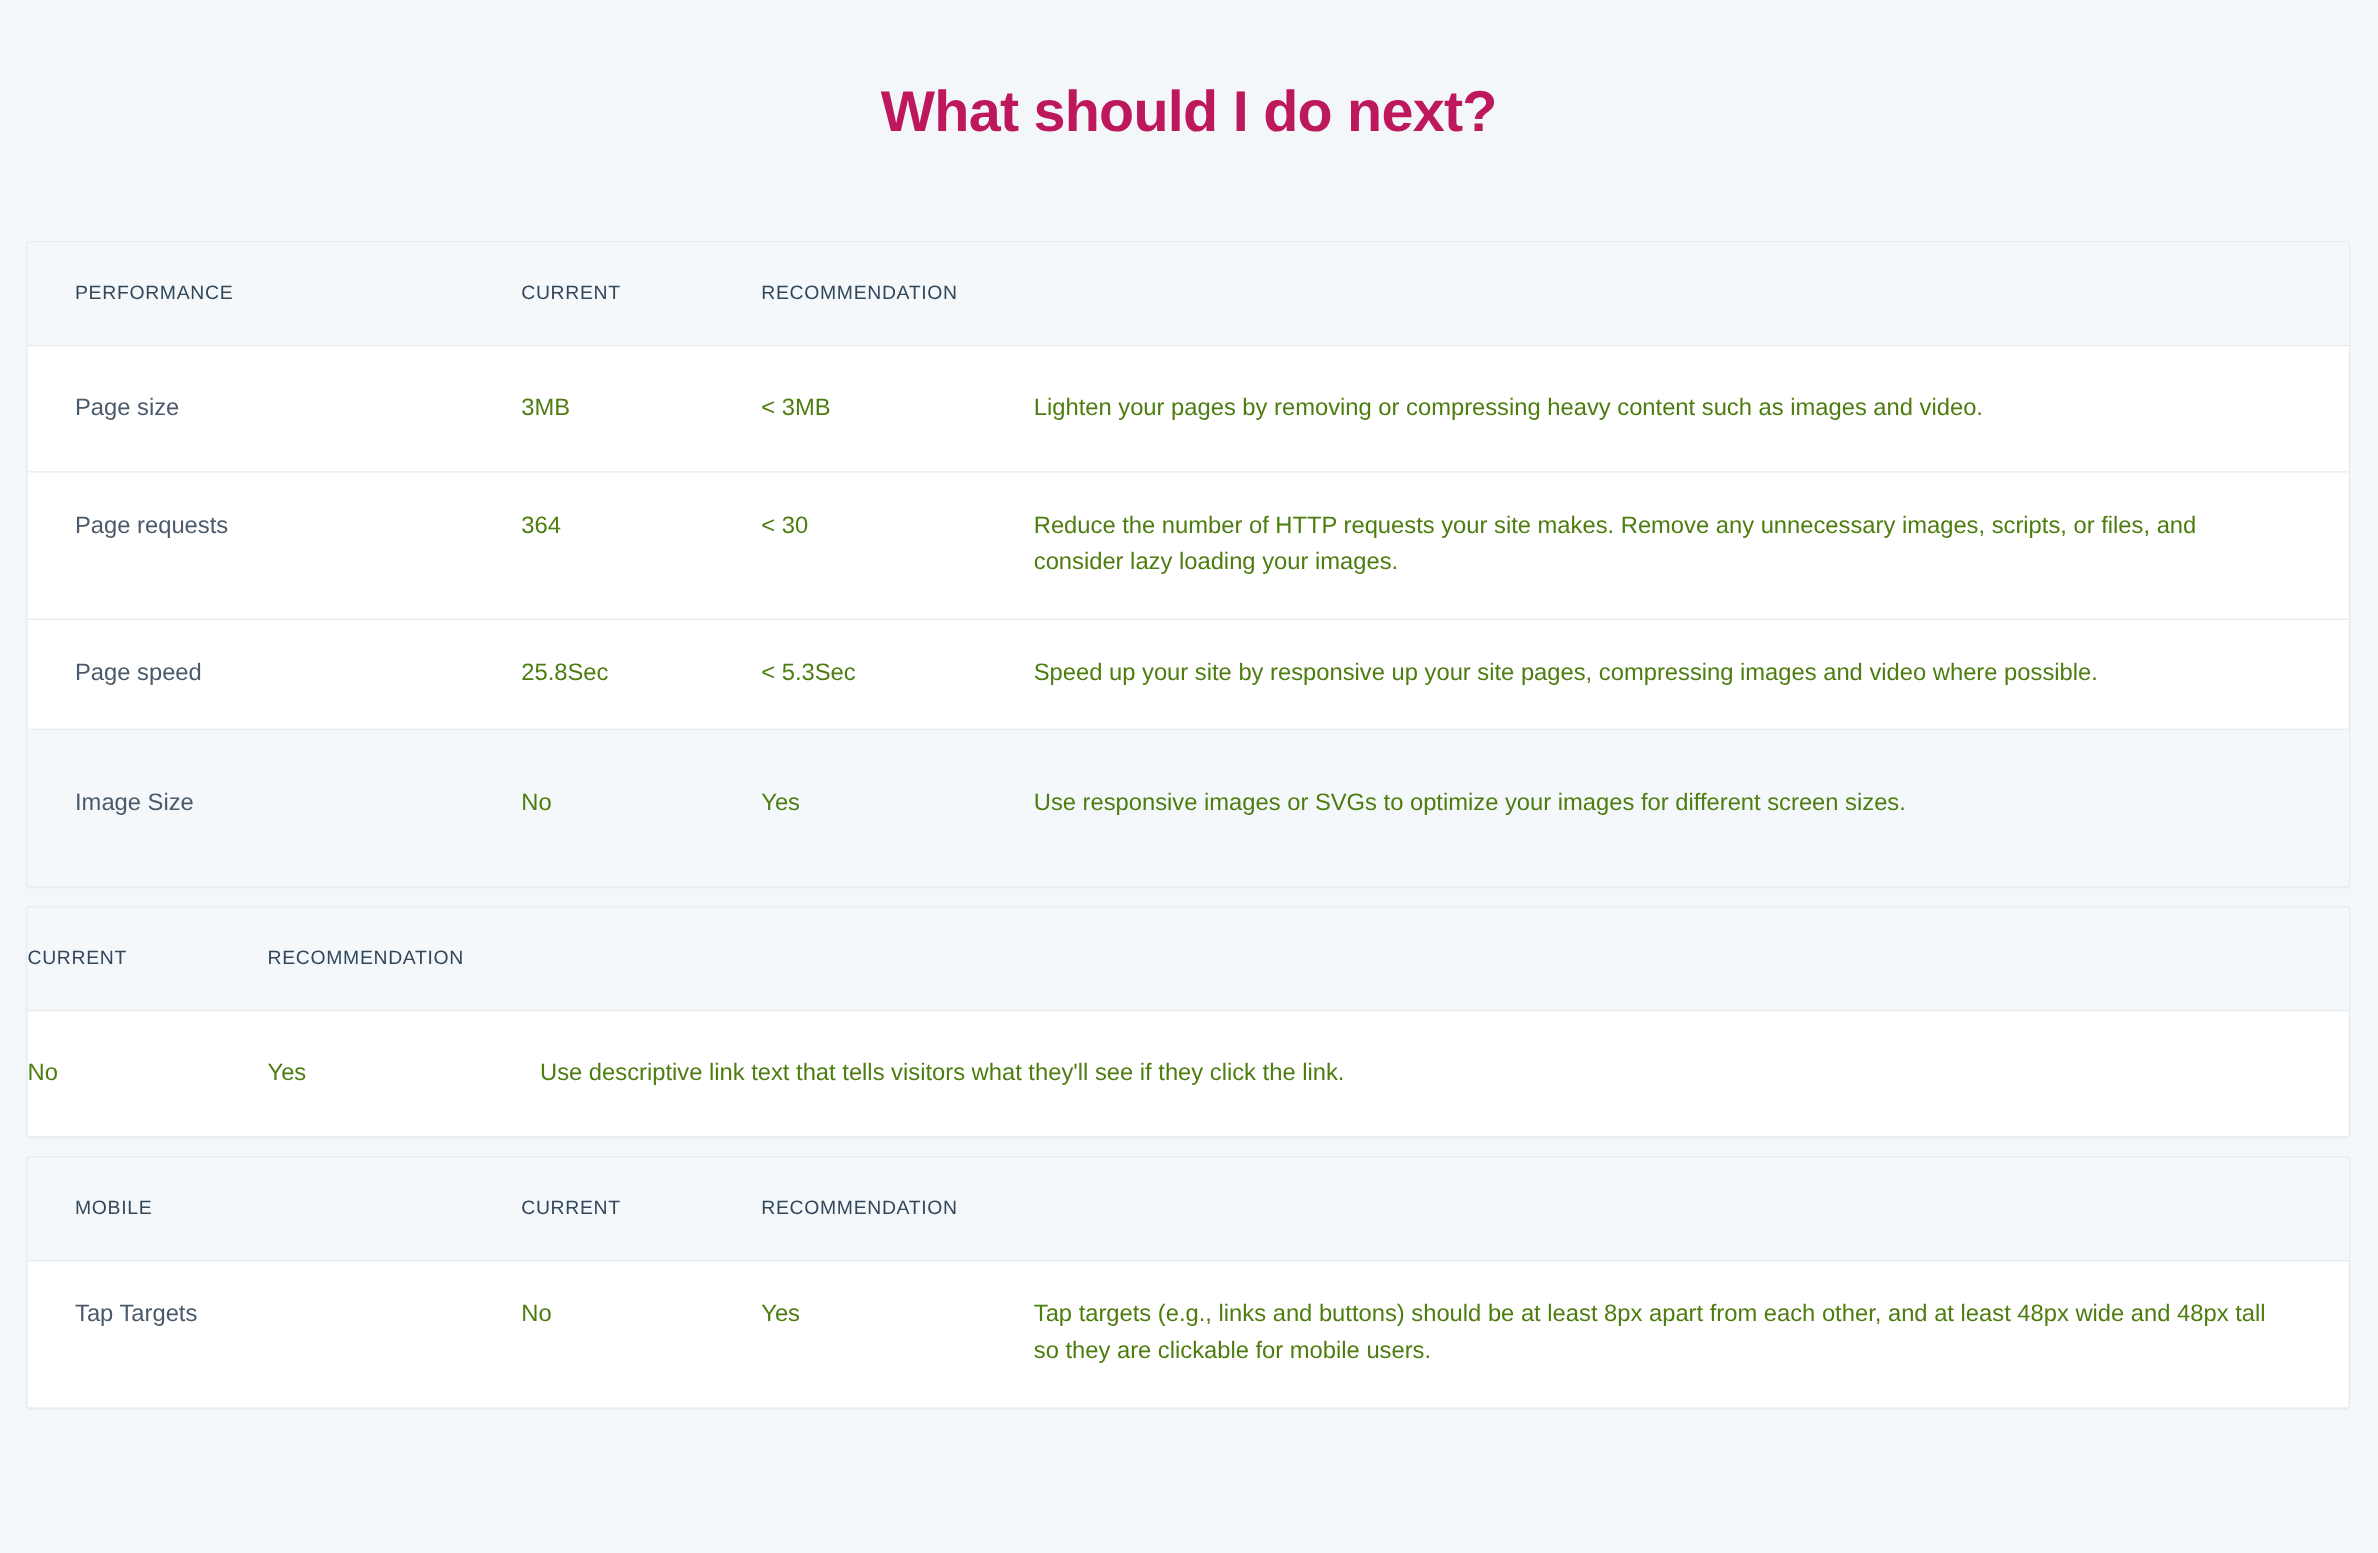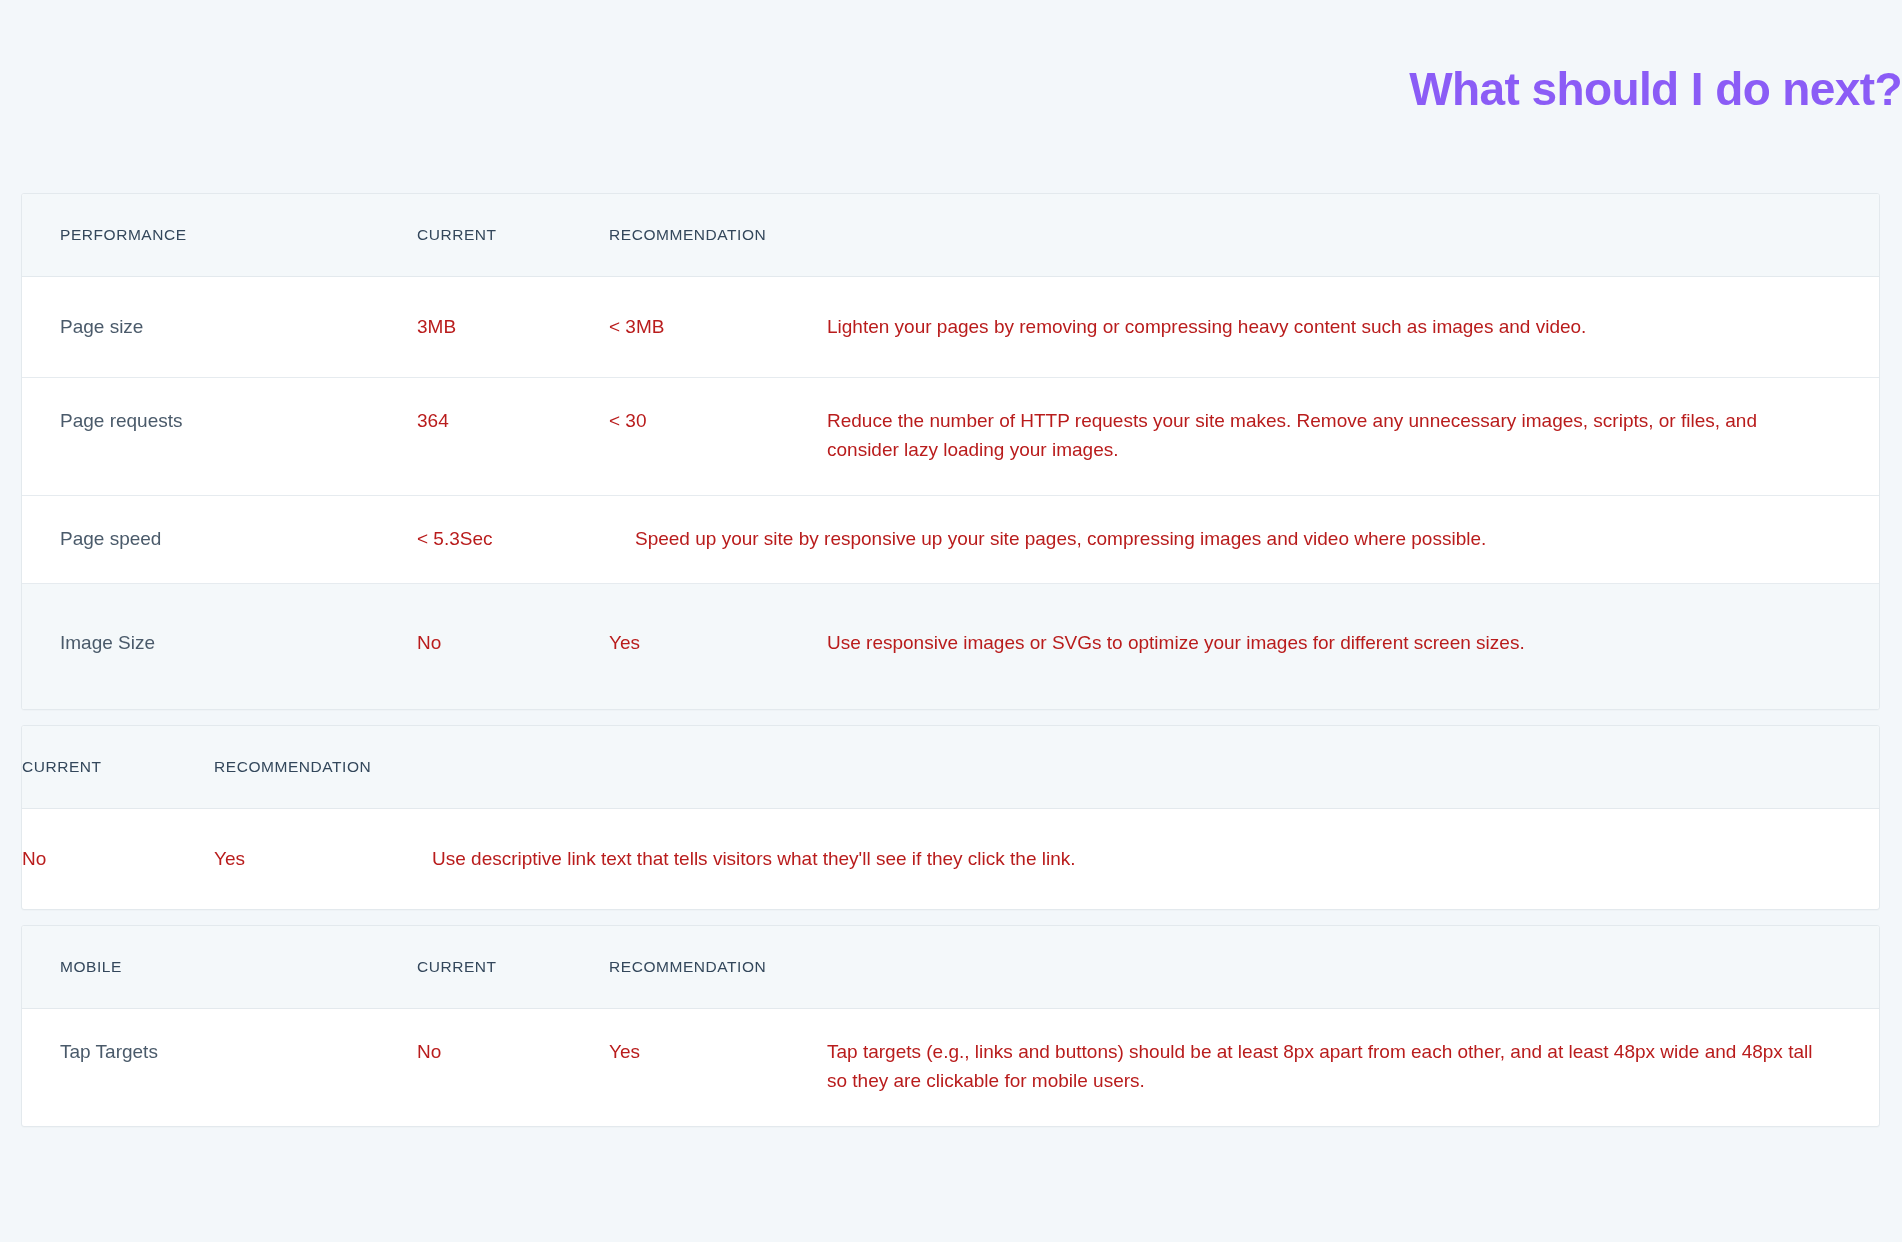--- a/index.html
+++ b/index.html
@@ -15,25 +15,25 @@
   .page {
     width: 1902px;
     min-height: 1242px;
     background: #f3f7fa;
     padding: 0;
     overflow: hidden;
   }
 
   
   .page-title {
-    text-align: right;
+    text-align: center;
     font-size: 46px;
     line-height: 1.2;
     font-weight: 700;
-    color: #8b5cf6;
+    color: #be185d;
     letter-spacing: -0.6px;
     padding-top: 62px;
     padding-bottom: 0;
   }
 
   
   .cards {
     margin-top: 76px;
     padding: 0 22px 0 21px;
   }
@@ -84,21 +84,21 @@
     color: #33475b;
     font-weight: 400;
     padding-top: 29px;
     padding-bottom: 29px;
   }
 
   
   .body-row .cell {
     padding-top: 35px;
     padding-bottom: 35px;
-    color: #b91c1c;
+    color: #4d7c0f;
     font-size: 19px;
   }
 
   .body-row.two-line .cell { padding-top: 28px; padding-bottom: 30px; }
 
   .body-row .col-name { color: #4a5a6a; }
 
   .desc-text { display: block; max-width: 1030px; }
 
   
@@ -133,20 +133,21 @@
         <div class="row body-row two-line">
           <div class="cell col-name">Page requests</div>
           <div class="cell col-current">364</div>
           <div class="cell col-recommend">&lt; 30</div>
           <div class="cell col-desc">
             <span class="desc-text">Reduce the number of HTTP requests your site makes. Remove any unnecessary images, scripts, or files, and consider lazy loading your images.</span>
           </div>
         </div>
         <div class="row body-row two-line">
           <div class="cell col-name">Page speed</div>
+          <div class="cell col-current">25.8Sec</div>
           <div class="cell col-recommend">&lt; 5.3Sec</div>
           <div class="cell col-desc">
             <span class="desc-text">Speed up your site by responsive up your site pages, compressing images and video where possible.</span>
           </div>
         </div>
         <div class="row body-row tinted">
           <div class="cell col-name">Image Size</div>
           <div class="cell col-current">No</div>
           <div class="cell col-recommend">Yes</div>
           <div class="cell col-desc">

